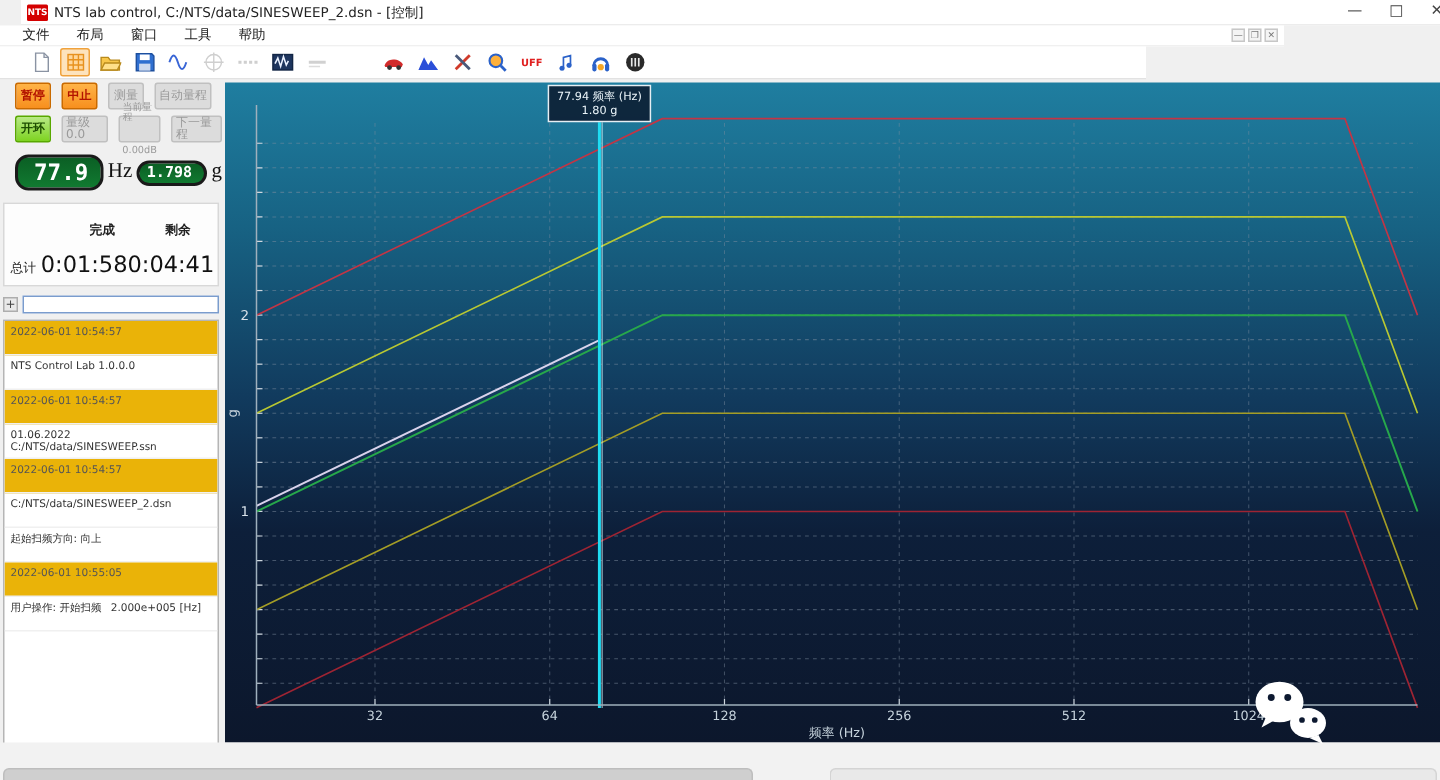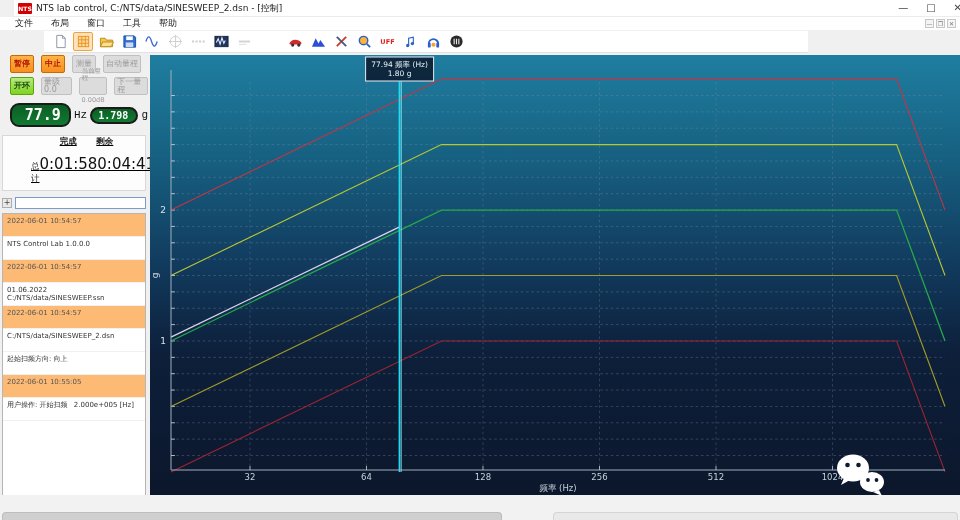--- a/index.html
+++ b/index.html
@@ -17,34 +17,34 @@
   }
   .app-badge{
     width:14px; height:11px; background:#d40000; color:#fff; font-size:6px; font-weight:bold;
     display:flex; align-items:center; justify-content:center; margin-right:4px; border-radius:1px;
     flex:0 0 auto;
   }
   .title-text{ flex:1 1 auto; white-space:nowrap; overflow:hidden; }
   .win-controls{ display:flex; gap:18px; margin-right:8px; color:#444; }
   .win-controls span{ font-size:10px; line-height:10px; cursor:default; }
   .menubar{
-    position:absolute; left:0; top:17px; width:960px; height:14px;
+    position:absolute; left:0; top:17px; width:856px; height:14px;
     background:#ffffff; border-bottom:1px solid #f0f0f0;
     display:flex; align-items:center; font-size:9px; color:#222; padding-left:6px;
   }
   .menu-item{ padding:0 9px; }
   .mdi-controls{ position:absolute; right:4px; top:2px; display:flex; gap:2px; }
   .mdi-controls span{
     width:9px; height:9px; border:1px solid #c7c7c7; background:#f4f4f4; color:#777;
     font-size:6px; line-height:7px; text-align:center;
   }
   .toolbar{
     position:absolute; left:0; top:31px; width:764px; height:22px;
     background:#ffffff; border-bottom:1px solid #e2e2e2;
-    display:flex; align-items:center; padding-left:6px; gap:3px;margin-left:44px;
+    display:flex; align-items:center; padding-left:17px; gap:3px;
   }
   .tool{ width:20px; height:19px; display:flex; align-items:center; justify-content:center; border:1px solid transparent; border-radius:2px; }
   .tool svg{ width:15px; height:15px; }
   .tool.active{ background:#fde3bd; border-color:#f0a23c; }
   .tool.disabled{ filter:grayscale(1) opacity(.45); }
   .tool.gap{ margin-left:28px; }
   
   .left-panel{ position:absolute; left:0; top:55px; width:148px; height:445px; }
   .btn-row{ display:flex; gap:7px; padding:0 0 0 10px; margin-bottom:4px; }
   .cbtn{
@@ -56,46 +56,46 @@
   .cbtn.green{ background:linear-gradient(#b8e986,#7ed321); border-color:#58a800; color:#1d4d00; font-weight:bold; }
   .cbtn.disabled{ background:#dcdcdc; border-color:#c0c0c0; color:#9a9a9a; }
   .lcd-row{ display:flex; align-items:center; gap:3px; padding-left:10px; margin-top:8px; }
   .lcd{
     background:linear-gradient(#0b5f24,#117a31); border:2px solid #1a1a1a; border-radius:9px;
     color:#ffffff; font-size:15px; font-weight:bold; text-align:right; padding:1px 8px 1px 4px;
     font-family:"DejaVu Sans Mono","Liberation Mono",monospace;
   }
   .lcd.freq{ width:66px; }
   .lcd.amp{ width:52px; font-size:10px; }
-  .lcd-unit{ font-size:11px; color:#111; font-family:Liberation Mono, monospace; }
+  .lcd-unit{ font-size:14px; color:#111; font-family:Liberation Serif, serif; }
   .progress-box{
-    margin:8px 2px 0 2px; background:#fdfdfd; border:1px solid #d8d8d8; padding:0 4px 5px 4px;text-decoration:underline;
+    margin:8px 2px 0 2px; background:#fdfdfd; border:1px solid #d8d8d8; padding:12px 4px 5px 4px;
   }
   .progress-head{ display:flex; font-size:8.5px; font-weight:bold; color:#222; }
   .progress-head .h1{ width:34px; }
   .progress-head .h2{ width:58px; text-align:center; }
-  .progress-head .h3{ width:46px; text-align:left; }
+  .progress-head .h3{ width:46px; text-align:center; }
   .progress-vals{ display:flex; align-items:baseline; margin-top:7px; }
-  .progress-vals .lbl{ width:26px; font-size:8.5px; color:#222;margin-left:24px; }
+  .progress-vals .lbl{ width:26px; font-size:8.5px; color:#222; }
   .progress-vals .t{ font-size:15px; color:#111; width:60px; text-align:center; letter-spacing:0; }
   .progress-vals .t2{ width:56px; }
   .input-row{ display:flex; align-items:center; gap:3px; margin:6px 2px 0 2px; }
   .plus-btn{
     width:10px; height:10px; border:1px solid #adadad; background:#e9e9e9; font-size:8px; line-height:8px;
     text-align:center; color:#444;
   }
   .log-input{ flex:1; height:12px; border:1px solid #7a9ccd; background:#fff; font-size:8px; padding:0 2px; }
   .log-list{
     margin:4px 2px 0 2px; height:310px; background:#fff; border:1px solid #b5b5b5; overflow:hidden;
   }
   .log-row{
     font-size:7px; color:#333; padding:3px 3px 2px 4px; min-height:23px; display:flex; align-items:flex-start;
     border-bottom:1px solid #f0f0f0; line-height:1.2;
   }
-  .log-row.ts{ background:#fdba74; color:#555; }
+  .log-row.ts{ background:#eab308; color:#555; }
   .log-row .spacer{ flex:1; }
   
   .chart-panel{
     position:absolute; left:150px; top:55px; width:810px; height:440px;
     background:linear-gradient(#1f7ea0 0%, #176283 22%, #113a5d 48%, #0d1f3a 68%, #0c172c 100%);
   }
   .chart-panel svg{ display:block; }
   .watermark{
     position:absolute; left:832px; top:448px; width:128px; height:56px; z-index:5;
     display:flex; align-items:center; color:#fff; pointer-events:none;

